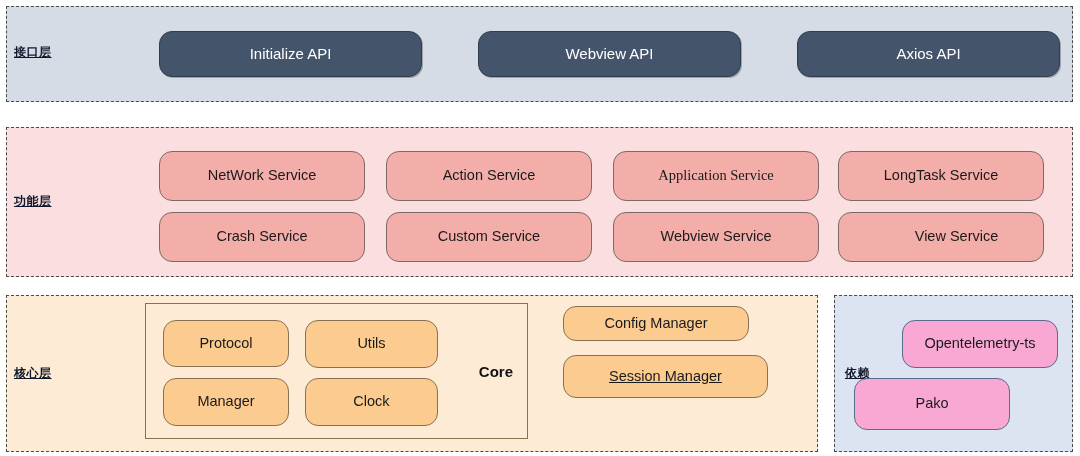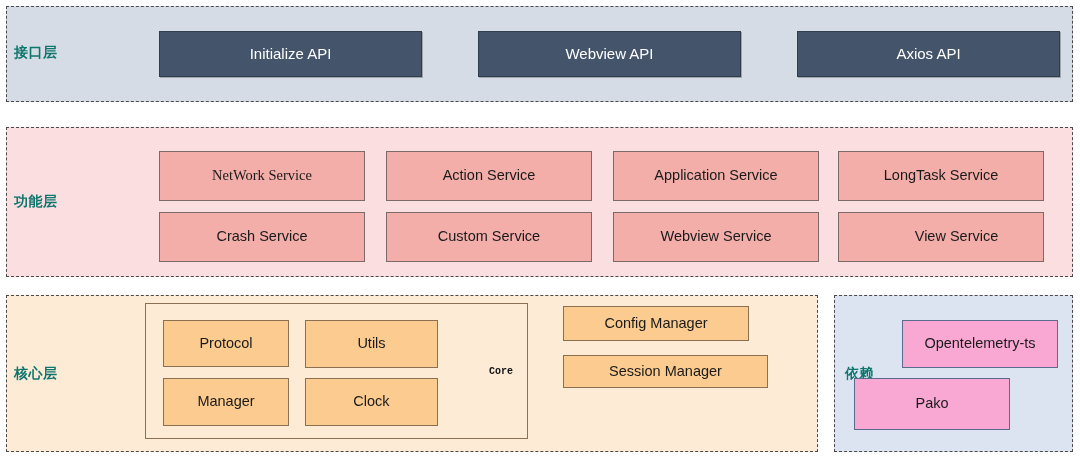--- a/index.html
+++ b/index.html
@@ -47,42 +47,44 @@
   }
   .band-dependency {
     left: 834px; top: 295px;
     width: 239px; height: 157px;
     background: #dce3f1;
   }
 
   
   .band-label {
     position: absolute;
-    font-size: 14px;
+    font-size: 12px;
     font-weight: bold;
-    color: #0f766e;
+    color: #0f172a;
     letter-spacing: 0.5px;
     white-space: nowrap;
+    text-decoration: underline;
   }
   .label-interface { left: 14px; top: 44px; }
   .label-function  { left: 14px; top: 193px; }
   .label-core      { left: 14px; top: 365px; }
   .label-dependency{ left: 845px; top: 365px; }
 
   
   .node {
     position: absolute;
     box-sizing: border-box;
     display: flex;
     align-items: center;
     justify-content: center;
     text-align: center;
     font-size: 14.5px;
     color: #1a1a1a;
     line-height: 1.1;
+    border-radius: 13px;
   }
 
   
   .node-api {
     background: #44546a;
     border: 1px solid #2f3d4f;
     color: #ffffff;
     font-size: 15px;
     box-shadow: 1px 1px 0 rgba(0,0,0,0.25);
   }
@@ -112,24 +114,23 @@
     left: 145px; top: 303px;
     width: 383px; height: 136px;
     border: 1px solid #8a7152;
     background: transparent;
   }
   .core-group-label {
     position: absolute;
     right: 14px;
     top: 50%;
     transform: translateY(-50%);
-    font-size: 10px;
+    font-size: 15px;
     font-weight: bold;
     color: #111111;
-    font-family: Liberation Mono, monospace;
   }
 </style>
 </head>
 <body>
 
 <div class="canvas">
 
   <div class="band band-interface"></div>
   <div class="band-label label-interface">接口层</div>
 
@@ -139,27 +140,27 @@
   <div class="node node-api" style="left:478px; top:31px; width:263px; height:46px;">
     <span>Webview API</span>
   </div>
   <div class="node node-api" style="left:797px; top:31px; width:263px; height:46px;">
     <span>Axios API</span>
   </div>
 
   <div class="band band-function"></div>
   <div class="band-label label-function">功能层</div>
 
-  <div class="node node-service" style="left:159px; top:151px; width:206px; height:50px;font-family:Liberation Serif, serif;">
+  <div class="node node-service" style="left:159px; top:151px; width:206px; height:50px;">
     <span>NetWork Service</span>
   </div>
   <div class="node node-service" style="left:386px; top:151px; width:206px; height:50px;">
     <span>Action Service</span>
   </div>
-  <div class="node node-service" style="left:613px; top:151px; width:206px; height:50px;">
+  <div class="node node-service" style="left:613px; top:151px; width:206px; height:50px;font-family:Liberation Serif, serif;">
     <span>Application Service</span>
   </div>
   <div class="node node-service" style="left:838px; top:151px; width:206px; height:50px;">
     <span>LongTask Service</span>
   </div>
 
   <div class="node node-service" style="left:159px; top:212px; width:206px; height:50px;">
     <span>Crash Service</span>
   </div>
   <div class="node node-service" style="left:386px; top:212px; width:206px; height:50px;">
@@ -188,21 +189,21 @@
   <div class="node node-core" style="left:163px; top:378px; width:126px; height:48px;">
     <span>Manager</span>
   </div>
   <div class="node node-core" style="left:305px; top:378px; width:133px; height:48px;">
     <span>Clock</span>
   </div>
 
   <div class="node node-core" style="left:563px; top:306px; width:186px; height:35px;">
     <span>Config Manager</span>
   </div>
-  <div class="node node-core" style="left:563px; top:355px; width:205px; height:33px;">
+  <div class="node node-core" style="left:563px; top:355px; width:205px; height:43px;text-decoration:underline;">
     <span>Session Manager</span>
   </div>
 
   <div class="band band-dependency"></div>
   <div class="band-label label-dependency">依赖</div>
 
   <div class="node node-dep" style="left:902px; top:320px; width:156px; height:48px;">
     <span>Opentelemetry-ts</span>
   </div>
   <div class="node node-dep" style="left:854px; top:378px; width:156px; height:52px;">

